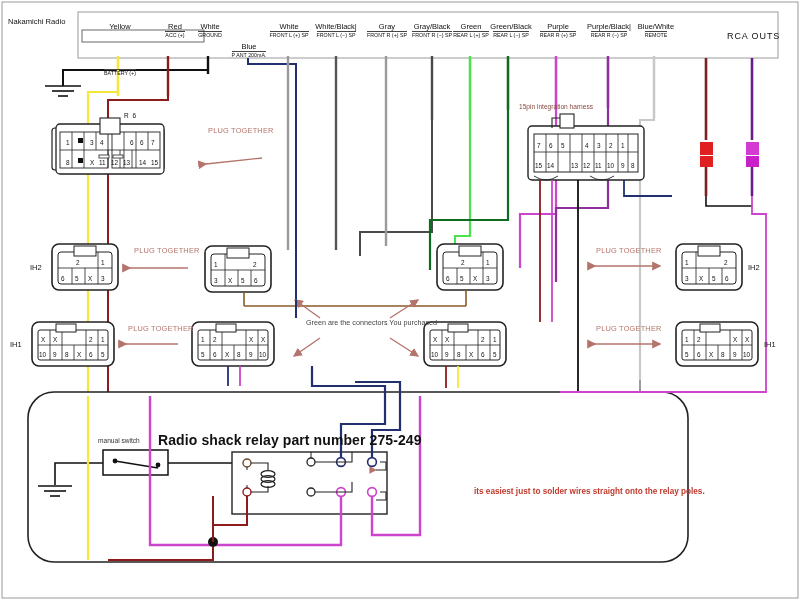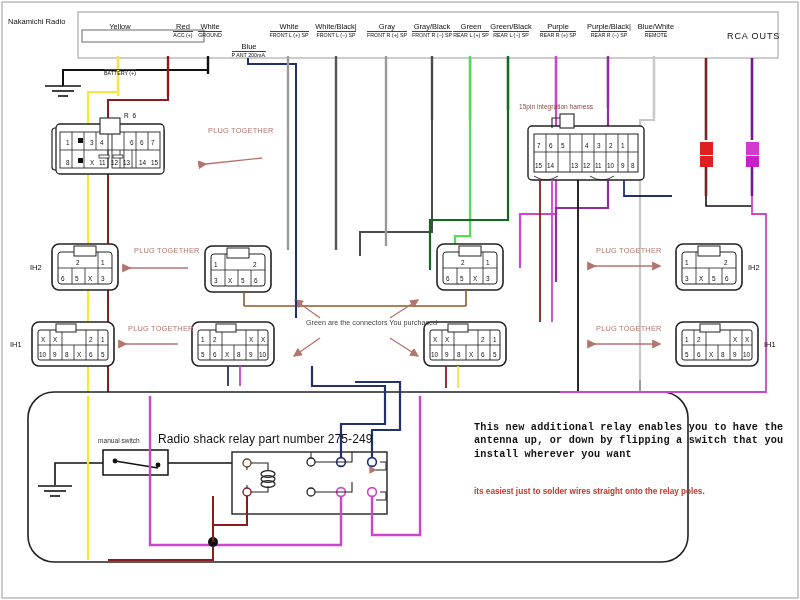--- a/index.html
+++ b/index.html
@@ -11,21 +11,21 @@
   .hdr-func{font-size:5.3px;color:#111;text-align:center;border-top:1px solid #444;
             padding-top:.5px;line-height:1.12;}
   .hdr-col{position:absolute;display:flex;flex-direction:column;align-items:center;}
   .plug{position:absolute;font-size:7.4px;color:#b4736b;letter-spacing:.2px;
         line-height:1.25;text-align:center;font-weight:400;}
   .conn-id{position:absolute;font-size:7.5px;color:#111;}
   .pin{font-size:6.4px;font-family:"Liberation Sans",sans-serif;fill:#111;}
   .title{position:absolute;font-size:7.6px;color:#111;}
   .harness-lbl{position:absolute;font-size:6.6px;color:#8a4a42;line-height:1.2;}
   .rca{position:absolute;font-size:9px;color:#111;letter-spacing:.9px;}
-  .relaytitle{position:absolute;font-size:12px;font-weight:normal;color:#111;letter-spacing:.1px;}
+  .relaytitle{position:absolute;font-size:14px;font-weight:bold;color:#111;letter-spacing:.1px;}
   .mswitch{position:absolute;font-size:6.6px;color:#333;}
   .note-mono{position:absolute;font-family:"Liberation Mono",monospace;font-size:10.2px;
              font-weight:bold;color:#111;line-height:1.32;letter-spacing:.2px;}
   .note-red{position:absolute;font-family:"Liberation Sans",sans-serif;font-size:8.2px;
             font-weight:bold;color:#c0392b;line-height:1.3;}
   .midnote{position:absolute;font-size:7.2px;color:#444;line-height:1.3;}
 </style>
 </head>
 <body>
 
@@ -445,21 +445,21 @@
       <path d="M766,300 L766,392 L560,392" stroke="#cc45cc" stroke-width="1.8"></path>
     </g>
   </svg>
 
   <div class="title" style="left:8px;top:17px;">Nakamichi Radio</div>
 
   <div class="hdr-col" style="left:92px;top:22px;width:56px;gap:38px;">
     <div class="hdr-color">Yellow</div>
     <div class="hdr-func">BATTERY (+)</div>
   </div>
-  <div class="hdr-col" style="left:160px;top:22px;width:46px;">
+  <div class="hdr-col" style="left:152px;top:22px;width:46px;">
     <div class="hdr-color">Red</div>
     <div class="hdr-func">ACC (+)</div>
   </div>
   <div class="hdr-col" style="left:186px;top:22px;width:48px;">
     <div class="hdr-color">White</div>
     <div class="hdr-func">GROUND</div>
   </div>
   <div class="hdr-col" style="left:228px;top:22px;width:42px;margin-top:20px;">
     <div class="hdr-color">Blue</div>
     <div class="hdr-func">P ANT
@@ -532,21 +532,16 @@
 TOGETHER</div>
   <div class="plug" style="left:596px;top:324px;">PLUG
 TOGETHER</div>
 
   <div class="midnote" style="left:306px;top:318px;">Green are the connectors
 You purchased</div>
 
   <div class="relaytitle" style="left:158px;top:432px;">Radio shack relay part number 275-249</div>
   <div class="mswitch" style="left:98px;top:437px;">manual switch</div>
 
-  <div class="note-mono" style="left:474px;top:421px;">This new additional relay
-enables you to have the
-antenna up, or down by
-flipping a switch that you
-install wherever you want</div>
   <div class="note-red" style="left:474px;top:487px;">its easiest just to solder wires straight
 onto the relay poles.</div>
 
 </div>
 
 </body></html>

